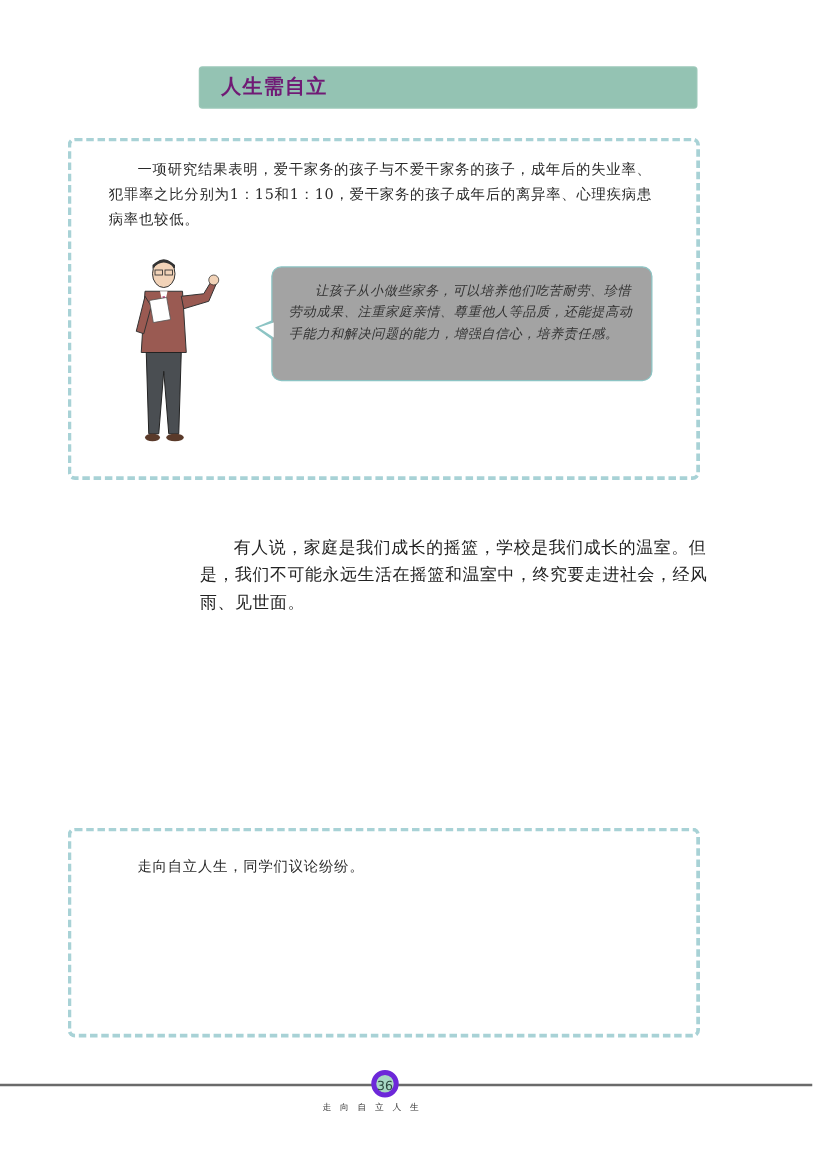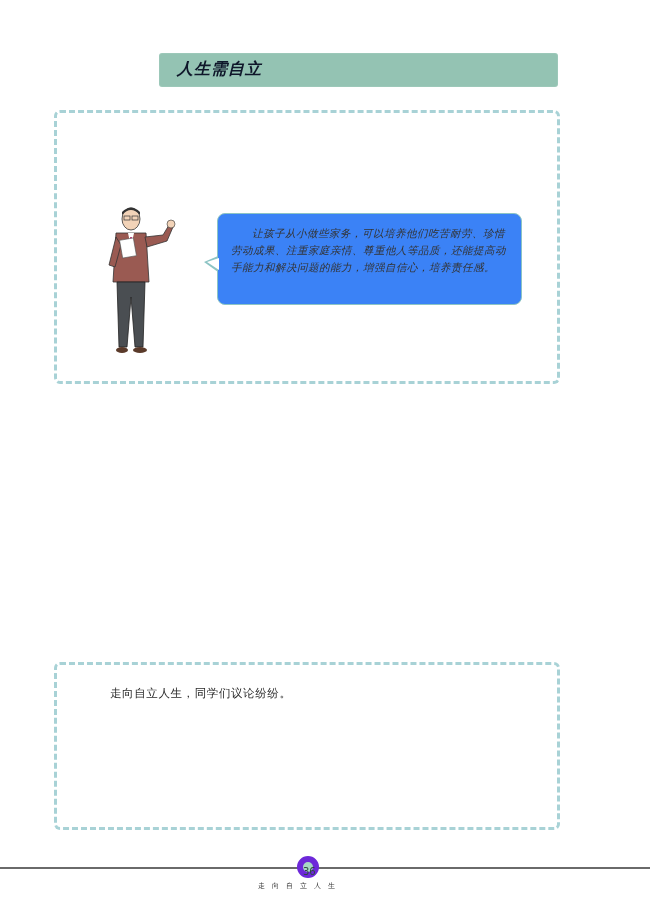--- a/index.html
+++ b/index.html
@@ -7,43 +7,42 @@
     body { position: relative; font-family: "DejaVu Serif", serif; color: #222; }
 
     .title-bar {
       position: absolute; left: 160px; top: 54px; width: 397px; height: 32px;
       background: #94c3b3;
       border-radius: 2px;
       box-shadow: 0 0 0 1px #9cc8b9;
     }
     .title-bar .title {
       position: absolute; left: 17px; top: 5px;
-      font-family: "DejaVu Sans", sans-serif; font-weight: bold; font-size: 16px; color: #0f172a;
+      font-family: "DejaVu Sans", sans-serif; font-weight: bold; font-size: 16px; color: #701a75;
       letter-spacing: 1px;
-      font-style: italic;
     }
 
     .dash-box {
       position: absolute; left: 54px; width: 506px;
       border: 3px dashed #a8d2d6; border-radius: 6px;
     }
     .box1 { top: 110px; height: 274px; }
     .box2 { top: 662px; height: 168px; }
 
     .box-text {
       position: absolute; font-family: "DejaVu Serif", serif; font-size: 11.5px;
       line-height: 20px; color: #2a2a2a; text-indent: 2em; letter-spacing: 0.6px;
     }
     .box1 .intro { left: 30px; top: 12px; width: 440px; }
     .box2 .story { left: 30px; top: 18px; width: 440px; }
     .box2 .story p { text-indent: 2em; }
 
     .speech {
       position: absolute; left: 160px; top: 100px; width: 305px; height: 92px;
-      border: 1.5px solid #8cc4c4; border-radius: 8px; background: #3b82f6;
+      border: 1.5px solid #8cc4c4; border-radius: 8px; background: #a3a3a3;
     }
     .speech::before {
       content: ""; position: absolute; left: -14px; top: 42px;
       border-top: 6px solid transparent; border-bottom: 10px solid transparent;
       border-right: 14px solid #8cc4c4;
     }
     .speech::after {
       content: ""; position: absolute; left: -11px; top: 44px;
       border-top: 4px solid transparent; border-bottom: 8px solid transparent;
       border-right: 12px solid #fff;
@@ -68,37 +67,38 @@
     .main-text {
       position: absolute; left: 160px; top: 427px; width: 410px;
       font-family: "DejaVu Sans", sans-serif; font-size: 13.5px; line-height: 22px;
       color: #222; letter-spacing: 0.5px;
     }
     .main-text p { text-indent: 2em; }
 
     .footer-line { position: absolute; left: 0; top: 867px; width: 650px; height: 1.5px; background: #6a6a6a; }
     .page-num {
       position: absolute; left: 297px; top: 856px; width: 22px; height: 22px;
-      background: #a8d8c4; border: 6px solid #6d28d9; border-radius: 50%;
+      background: #a8d8c4; border: 4px solid #6d28d9; border-radius: 50%;
       font-family: "DejaVu Sans", sans-serif; font-size: 10px; color: #2e4a40;
       text-align: center; line-height: 20px;
     }
     .footer-title {
       position: absolute; left: 258px; top: 881px; width: 100px; 
       font-family: "DejaVu Sans", sans-serif; font-size: 7px; letter-spacing: 7px; color: #333;
     }
   </style>
 </head>
 <body>
 
 <div class="title-bar">
   <span class="title">人生需自立</span>
 </div>
 
 <div class="dash-box box1">
+  <div class="box-text intro">一项研究结果表明，爱干家务的孩子与不爱干家务的孩子，成年后的失业率、犯罪率之比分别为1：15和1：10，爱干家务的孩子成年后的离异率、心理疾病患病率也较低。</div>
 
   <div class="figure">
     <svg width="100" height="155" viewBox="0 0 100 155">
 
       <ellipse cx="48" cy="12" rx="9" ry="11" fill="#f2d3b8" stroke="#333" stroke-width="0.8"></ellipse>
       <path d="M39 8 Q48 -2 57 8 L57 5 Q48 -4 39 5 Z" fill="#333"></path>
       <rect x="41" y="9" width="6" height="4" fill="none" stroke="#333" stroke-width="0.7"></rect>
       <rect x="49" y="9" width="6" height="4" fill="none" stroke="#333" stroke-width="0.7"></rect>
 
       <path d="M33 26 L63 26 L66 75 L30 75 Z" fill="#9a5a52" stroke="#333" stroke-width="0.8"></path>
@@ -118,20 +118,21 @@
     </svg>
   </div>
 
   <div class="speech">
     <div class="speech-text">让孩子从小做些家务，可以培养他们吃苦耐劳、珍惜劳动成果、注重家庭亲情、尊重他人等品质，还能提高动手能力和解决问题的能力，增强自信心，培养责任感。</div>
   </div>
 
 </div>
 
 <div class="main-text">
+  <p>有人说，家庭是我们成长的摇篮，学校是我们成长的温室。但是，我们不可能永远生活在摇篮和温室中，终究要走进社会，经风雨、见世面。</p>
 </div>
 
 <div class="dash-box box2">
   <div class="box-text story">
     <p>走向自立人生，同学们议论纷纷。</p>
   </div>
 </div>
 
 <div class="footer-line"></div>
 <div class="page-num">36</div>

